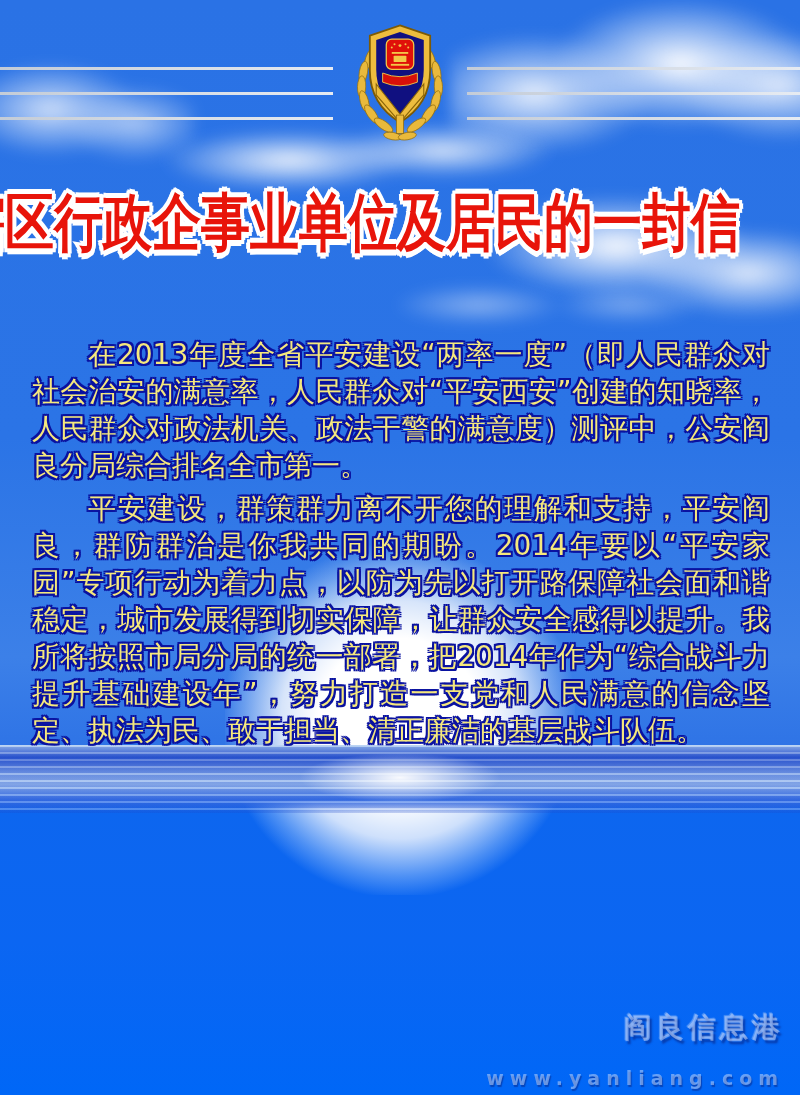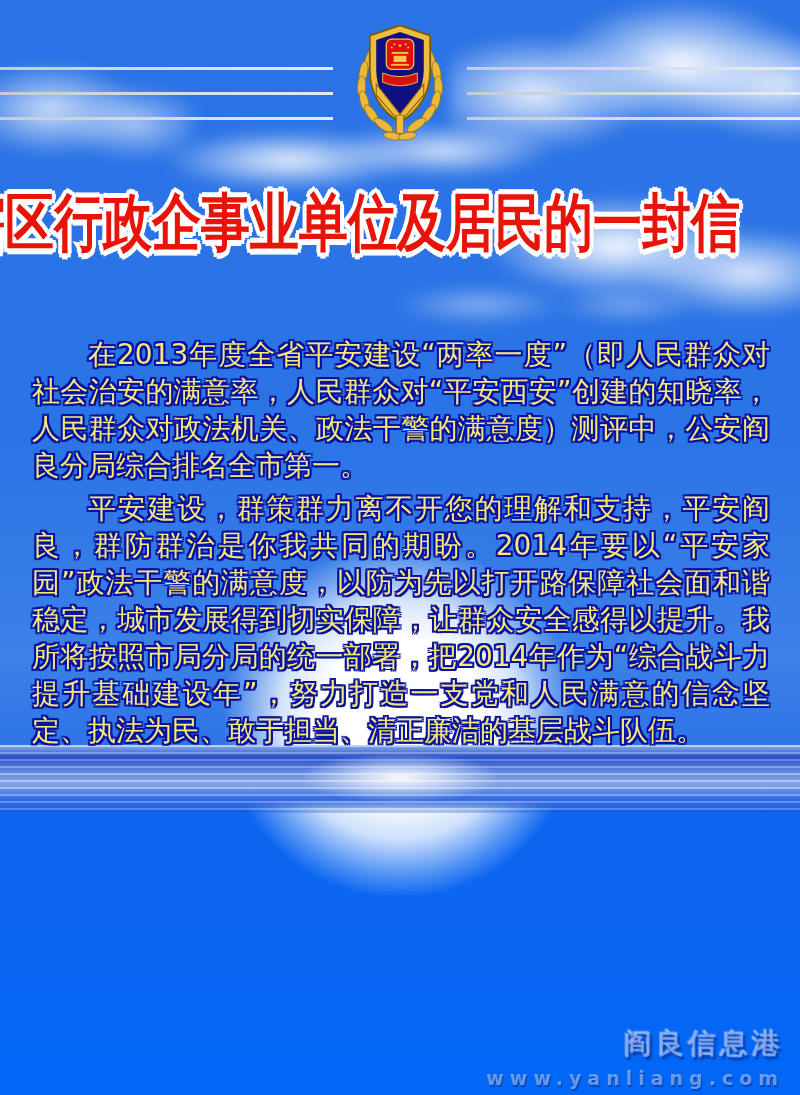--- a/index.html
+++ b/index.html
@@ -46,21 +46,21 @@
   
   .body{position:absolute;left:32px;top:312px;width:738px;z-index:5;
         font-size:28px;line-height:37px;font-weight:normal;text-align:justify;color:#f5e87d;
         text-shadow:-2px 0 0 #0a12a0,2px 0 0 #0a12a0,0 -2px 0 #0a12a0,0 2px 0 #0a12a0,
                     -2px -2px 0 #0a12a0,2px 2px 0 #0a12a0,-2px 2px 0 #0a12a0,2px -2px 0 #0a12a0;margin-top:24px;}
   .body p{margin:0 0 6px 0;text-indent:2em;}
   
   .watermark{position:absolute;right:16px;bottom:6px;z-index:6;text-align:right;}
   .wm-name{font-size:28px;font-weight:900;letter-spacing:4px;color:rgba(175,200,248,.60);
            text-shadow:2px 3px 2px rgba(8,28,120,.55),-1px -1px 1px rgba(255,255,255,.35);}
-  .wm-url{font-size:19px;font-weight:bold;letter-spacing:6px;margin-top:4px;color:rgba(190,212,250,.55);
+  .wm-url{font-size:19px;font-weight:bold;letter-spacing:6px;margin-top:20px;color:rgba(190,212,250,.55);
           text-shadow:1px 2px 1px rgba(8,28,120,.45);}
 </style>
 </head>
 <body>
 
 <div class="poster">
 
   <div class="cloud cloud-tr"></div>
   <div class="cloud cloud-left"></div>
   <div class="cloud cloud-mid"></div>
@@ -116,21 +116,21 @@
       <rect x="51" y="104" width="8" height="20" fill="#eebd3e" stroke="#8a6508" stroke-width="0.8"></rect>
     </svg>
   </div>
 
   <div class="title">
     <span>致辖区行政企事业单位及居民的一封信</span>
   </div>
 
   <div class="body">
     <p>在2013年度全省平安建设“两率一度”（即人民群众对社会治安的满意率，人民群众对“平安西安”创建的知晓率，人民群众对政法机关、政法干警的满意度）测评中，公安阎良分局综合排名全市第一。</p>
-    <p>平安建设，群策群力离不开您的理解和支持，平安阎良，群防群治是你我共同的期盼。2014年要以“平安家园”政法干警的满意度，以防为先以打开路保障社会面和谐稳定，城市发展得到切实保障，让群众安全感得以提升。我所将按照市局分局的统一部署，把2014年作为“综合战斗力提升基础建设年”，努力打造一支党和人民满意的信念坚定、执法为民、敢于担当、清正廉洁的基层战斗队伍。</p>
+    <p>平安建设，群策群力离不开您的理解和支持，平安阎良，群防群治是你我共同的期盼。2014年要以“平安家园”专项行动为着力点，以防为先以打开路保障社会面和谐稳定，城市发展得到切实保障，让群众安全感得以提升。我所将按照市局分局的统一部署，把2014年作为“综合战斗力提升基础建设年”，努力打造一支党和人民满意的信念坚定、执法为民、敢于担当、清正廉洁的基层战斗队伍。</p>
   </div>
 
   <div class="watermark">
     <div class="wm-name">阎良信息港</div>
     <div class="wm-url">www.yanliang.com</div>
   </div>
 
 </div>
 
 </body></html>

